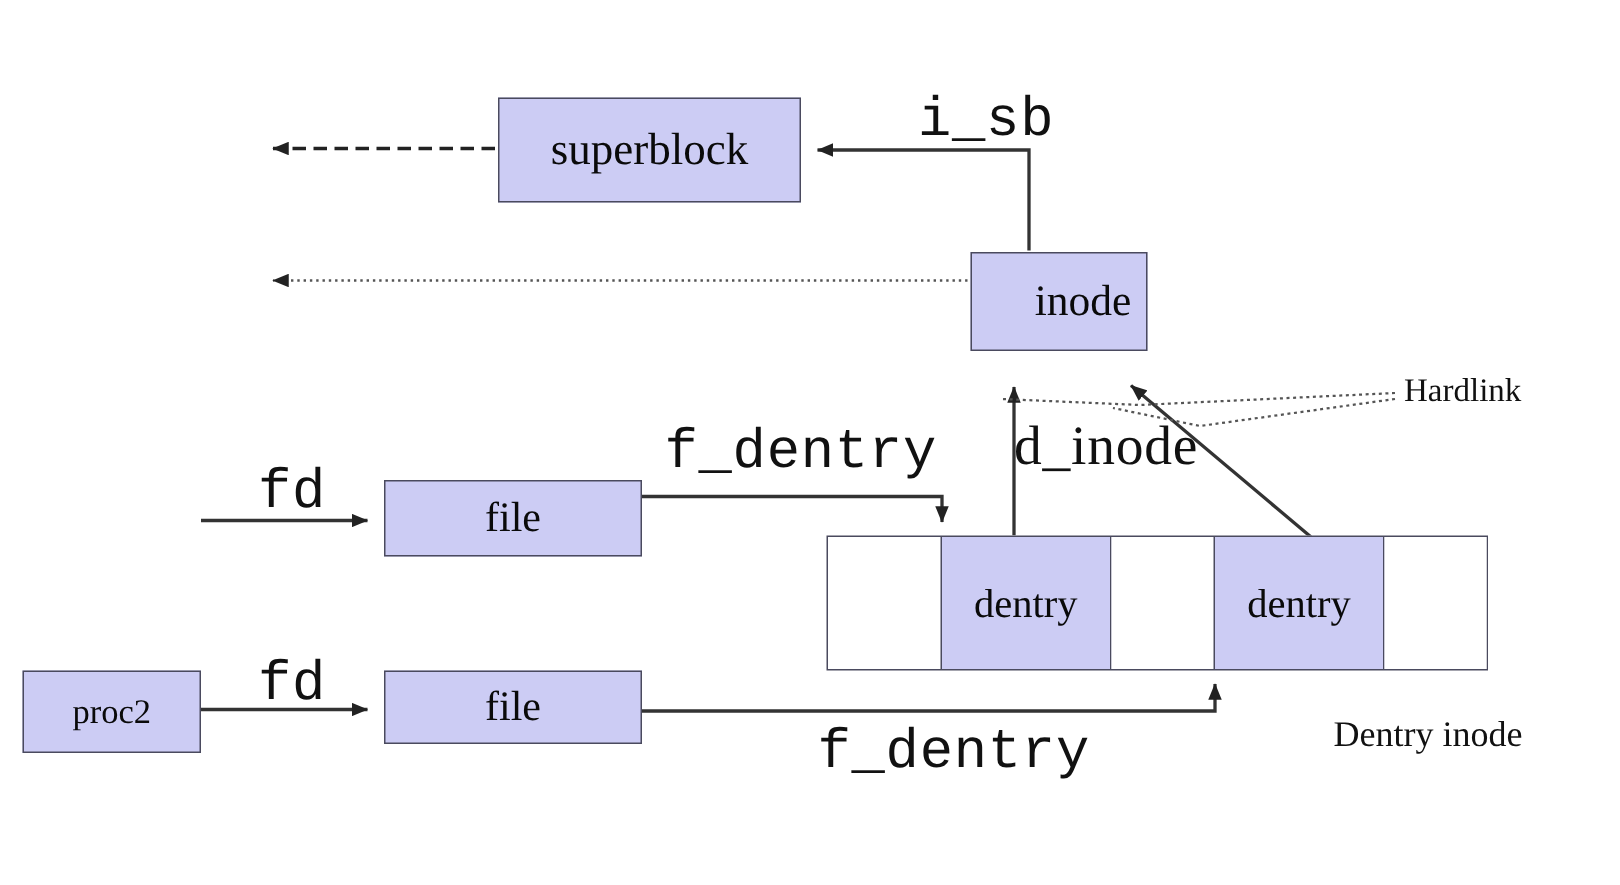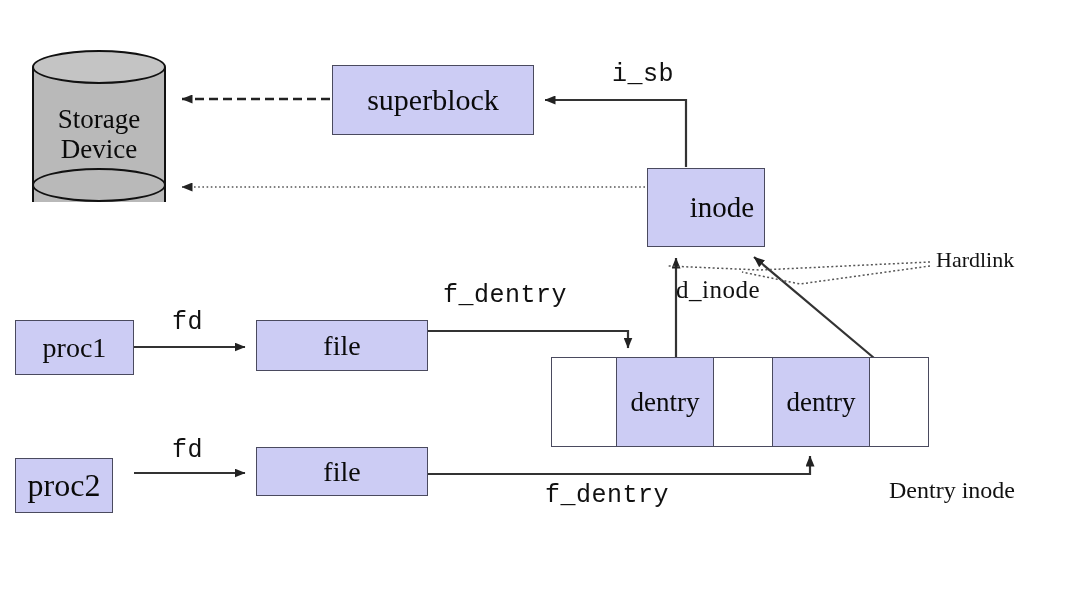--- a/index.html
+++ b/index.html
@@ -36,46 +36,46 @@
     justify-content: center;
     font-family: "Liberation Serif", serif;
     color: #0a0a0a;
     z-index: 3;
   }
   #node-superblock {
     left: 332px; top: 65px; width: 202px; height: 70px;
     font-size: 30px;
   }
   #node-inode {
-    left: 647px; top: 168px; width: 118px; height: 79px;
+    left: 647px; top: 168px; width: 118px; height: 66px;
     font-size: 29px;
     padding-left: 32px;
   }
   #node-proc1 {
     left: 15px; top: 320px; width: 119px; height: 55px;
     font-size: 28px;
   }
   #node-proc2 {
-    left: 15px; top: 458px; width: 98px; height: 55px;
-    font-size: 32px;
+    left: 15px; top: 447px; width: 119px; height: 55px;
+    font-size: 23px;
   }
   #node-file1 {
     left: 256px; top: 320px; width: 172px; height: 51px;
     font-size: 28px;
   }
   #node-file2 {
     left: 256px; top: 447px; width: 172px; height: 49px;
     font-size: 28px;
   }
 
   
   #dentry-cache {
     position: absolute;
     left: 551px; top: 357px;
-    width: 378px; height: 90px;
+    width: 441px; height: 90px;
     box-sizing: border-box;
     display: flex;
     z-index: 3;
     border: 1.5px solid #4a4a5e;
     background: #ffffff;
   }
   .dcell {
     box-sizing: border-box;
     height: 100%;
     background: #ffffff;
@@ -145,21 +145,21 @@
   }
 
   .lbl {
     position: absolute;
     white-space: pre;
     color: #111;
     z-index: 4;
   }
   .lbl-mono {
     font-family: "Liberation Mono", "DejaVu Sans Mono", monospace;
-    font-size: 25px;
+    font-size: 37px;
     letter-spacing: 0.5px;
   }
   .lbl-serif {
     font-family: "Liberation Serif", serif;
     font-size: 24px;
   }
   #lbl-isb      { left: 612px; top: 60px; }
   #lbl-fd1      { left: 172px; top: 308px; }
   #lbl-fd2      { left: 172px; top: 436px; }
   #lbl-fdentry1 { left: 443px; top: 281px; }
@@ -218,41 +218,29 @@
     <g>
       <path d="M874,358 L754,257" stroke="#333" stroke-width="2.2" fill="none" marker-end="url(#ah)"></path>
     </g>
 
     <g>
       <path d="M930,262 L760,270 L668,266" stroke="#555" stroke-width="1.5" fill="none" stroke-dasharray="2 2.4"></path>
       <path d="M930,266 L800,284 L742,272" stroke="#555" stroke-width="1.5" fill="none" stroke-dasharray="2 2.4"></path>
     </g>
   </svg>
 
-  <div id="storage-device">
-    <div id="storage-body"></div>
-    <div id="storage-bottom"></div>
-    <div id="storage-top"></div>
-    <div id="storage-label">
-      <span>Storage</span>
-      <span>Device</span>
-    </div>
-  </div>
 
   <div class="node" id="node-superblock">
     <span>superblock</span>
   </div>
 
   <div class="node" id="node-inode">
     <span>inode</span>
   </div>
 
-  <div class="node" id="node-proc1">
-    <span>proc1</span>
-  </div>
 
   <div class="node" id="node-proc2">
     <span>proc2</span>
   </div>
 
   <div class="node" id="node-file1">
     <span>file</span>
   </div>
 
   <div class="node" id="node-file2">

